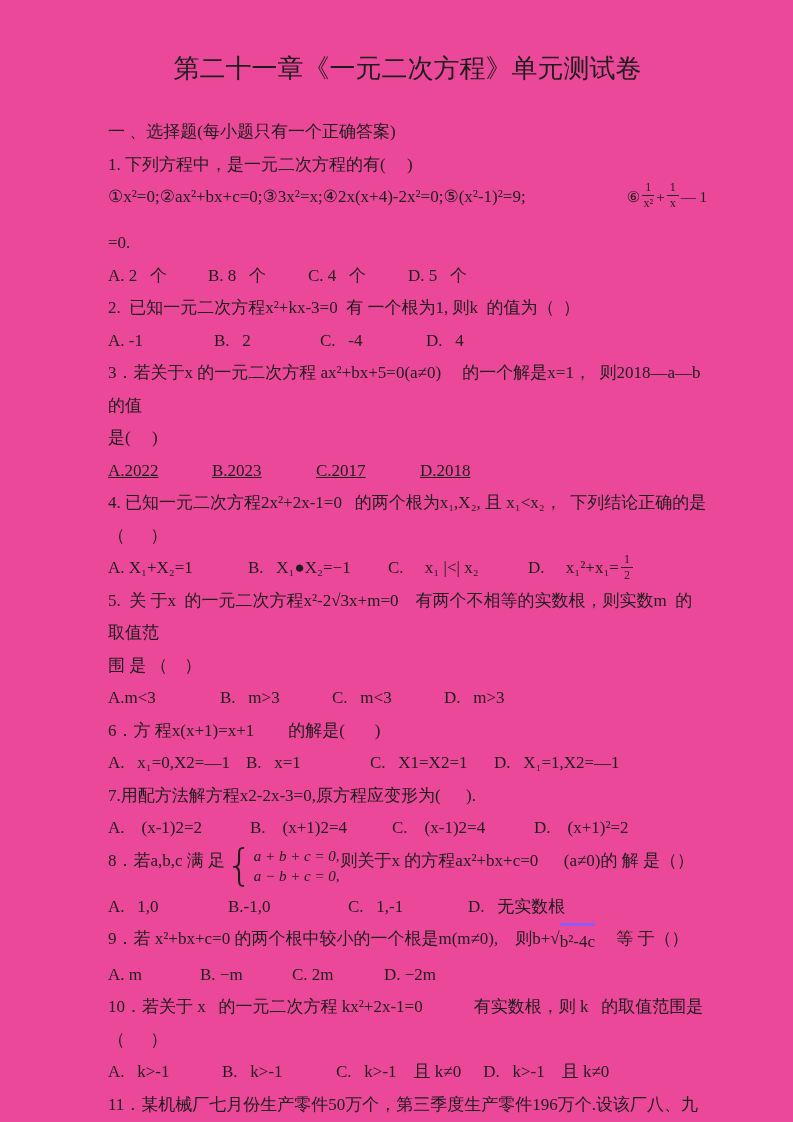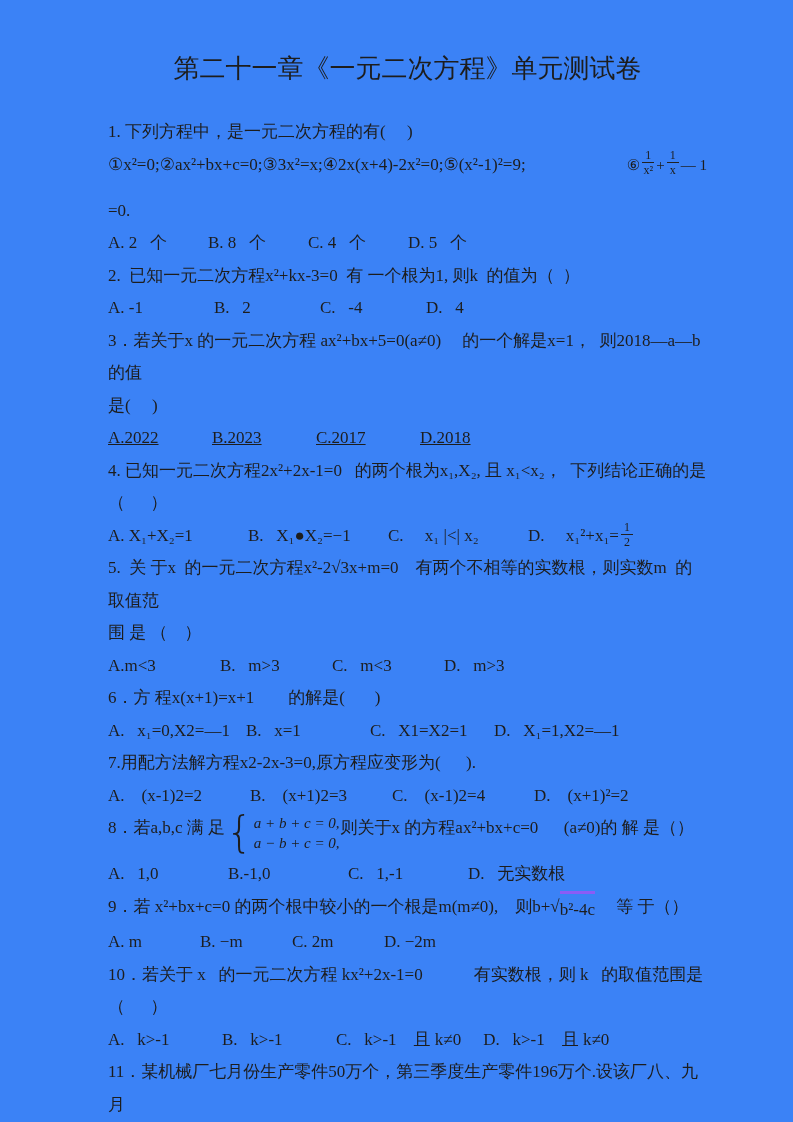--- a/index.html
+++ b/index.html
@@ -1,19 +1,19 @@
 <!DOCTYPE html>
 <html><head>
 <meta charset="utf-8">
 <style>
   html,body { margin:0; padding:0; background:#ffffff; }
   .page {
     position:relative;
     width:793px; height:1122px;
-    background:#3b82f6;
+    background:#ec4899;
     overflow:hidden;
     font-family:"Liberation Serif","DejaVu Serif",serif;
     color:#1d1d1d;
     box-sizing:border-box;
   }
   .content { padding:50px 86px 0 108px; box-sizing:border-box; }
   .title {
     text-align:center;
     font-size:26px;
     line-height:38px;
@@ -62,20 +62,21 @@
   .radicand { border-top:3px solid #8b5cf6; }
 </style>
 </head>
 <body>
 
 <div class="page">
   <div class="content">
 
     <div class="title">第二十一章《一元二次方程》单元测试卷</div>
 
+    <div class="line">一 、选择题(每小题只有一个正确答案)</div>
 
     <div class="line">1. 下列方程中，是一元二次方程的有(     )</div>
     <div class="line flexline between tallline">
       <span>①x²=0;②ax²+bx+c=0;③3x²=x;④2x(x+4)-2x²=0;⑤(x²-1)²=9;</span>
       <span class="eq6">
         <span>⑥</span>
         <span class="frac">
           <span class="fnum">1</span>
           <span class="fden">x²</span>
         </span>
@@ -133,21 +134,21 @@
     <div class="line opts cols-q6">
       <span>A.   x₁=0,X2=—1</span>
       <span>B.   x=1</span>
       <span>C.   X1=X2=1</span>
       <span>D.   X₁=1,X2=—1</span>
     </div>
 
     <div class="line">7.用配方法解方程x2-2x-3=0,原方程应变形为(      ).</div>
     <div class="line opts cols-q7">
       <span>A.    (x-1)2=2</span>
-      <span>B.    (x+1)2=3</span>
+      <span>B.    (x+1)2=4</span>
       <span>C.    (x-1)2=4</span>
       <span>D.    (x+1)²=2</span>
     </div>
 
     <div class="line flexline tallline">
       <span>8．若a,b,c 满 足</span>
       <span class="system">
         <span class="sys-brace">{</span>
         <span class="sys-body">
           <span>a + b + c = 0,</span>

